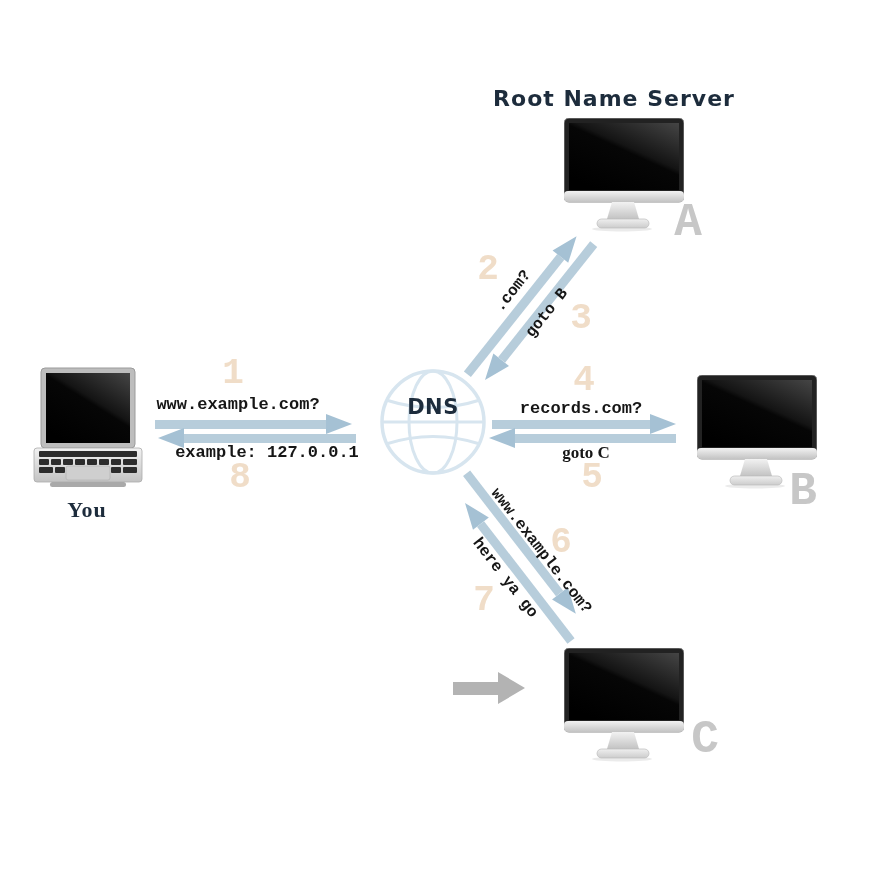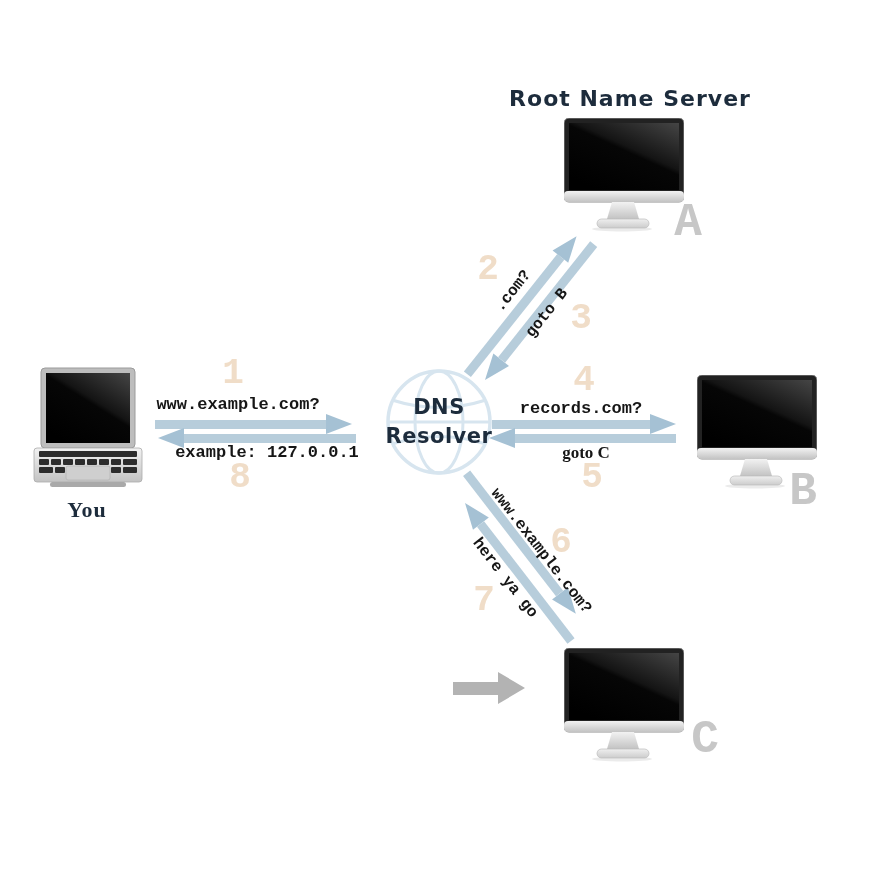--- a/index.html
+++ b/index.html
@@ -17,21 +17,21 @@
   .canvas {
     position:relative; width:880px; height:880px; background:#ffffff;
     overflow:hidden; font-family:"DejaVu Sans", sans-serif;
   }
   
   .heading {
     position:absolute; text-align:center; color:var(--heading);
     font-size:22px; font-weight:600; letter-spacing:1px; white-space:nowrap;
   }
   
-  .globe-wrap { position:absolute; left:378px; top:367px; width:110px; height:110px;margin-left:6px; }
+  .globe-wrap { position:absolute; left:378px; top:367px; width:110px; height:110px; }
   .globe-wrap svg { position:absolute; left:0; top:0; }
   .globe-label {
     position:absolute; left:0; top:26px; width:110px; text-align:center;
     color:var(--heading); font-size:21px; font-weight:600; line-height:29px; letter-spacing:0.5px;
   }
   
   .arrow { position:absolute; display:flex; align-items:center; height:20px; }
   .arrow .shaft { flex:1; height:9px; background:var(--arrow); }
   .arrow .head  { width:0; height:0; border-top:10px solid transparent; border-bottom:10px solid transparent; }
   .arrow.right .head { border-left:26px solid var(--arrowhead); }
@@ -87,21 +87,21 @@
     </linearGradient>
     <linearGradient id="baseGrad" x1="0" y1="0" x2="0" y2="1">
       <stop offset="0" stop-color="#efefef"></stop>
       <stop offset="1" stop-color="#cccccc"></stop>
     </linearGradient>
   </defs>
 </svg>
 
 <div class="canvas">
 
-  <div class="heading" style="left:505px; top:86px; width:250px;">Root Name Server</div>
+  <div class="heading" style="left:489px; top:86px; width:250px;">Root Name Server</div>
   <div class="heading" style="left:37px; top:497px; width:100px;font-family:Liberation Serif, serif;">You</div>
 
   <div class="laptop">
     <svg viewBox="0 0 118 124" width="118" height="124">
       <rect x="11" y="2" width="94" height="80" rx="4" fill="#bdbdbd" stroke="#9b9b9b" stroke-width="1"></rect>
       <rect x="16" y="7" width="84" height="70" fill="url(#screenGrad)"></rect>
       <rect x="4" y="82" width="108" height="34" rx="3" fill="url(#silverGrad)" stroke="#ababab" stroke-width="0.8"></rect>
       <g fill="#2c2c2c">
         <rect x="9" y="85" width="98" height="6" rx="1"></rect>
         <g>
@@ -134,21 +134,20 @@
       </g>
       <g stroke="var(--globe-line)" stroke-width="3" fill="none">
         <ellipse cx="55" cy="55" rx="24" ry="51"></ellipse>
         <path d="M 8,33 Q 55,48 102,33"></path>
         <path d="M 8,77 Q 55,62 102,77"></path>
         <path d="M 4,55 L 106,55"></path>
       </g>
     </svg>
     <div class="globe-label">
       <div>DNS</div>
-      <div>Resolver</div>
     </div>
   </div>
 
   <div class="monitor" style="left:564px; top:118px;">
     <svg viewBox="0 0 120 114" width="120" height="114">
       <ellipse cx="58" cy="111" rx="30" ry="2.5" fill="#000000" opacity="0.08"></ellipse>
       <rect x="0" y="0" width="120" height="84" rx="5" fill="#222222" stroke="#8f8f8f" stroke-width="1"></rect>
       <rect x="5" y="5" width="110" height="67" fill="url(#screenGrad)"></rect>
       <rect x="0" y="73" width="120" height="11" rx="4" fill="url(#silverGrad)"></rect>
       <polygon points="48,84 70,84 75,101 43,101" fill="url(#silverGrad)"></polygon>

